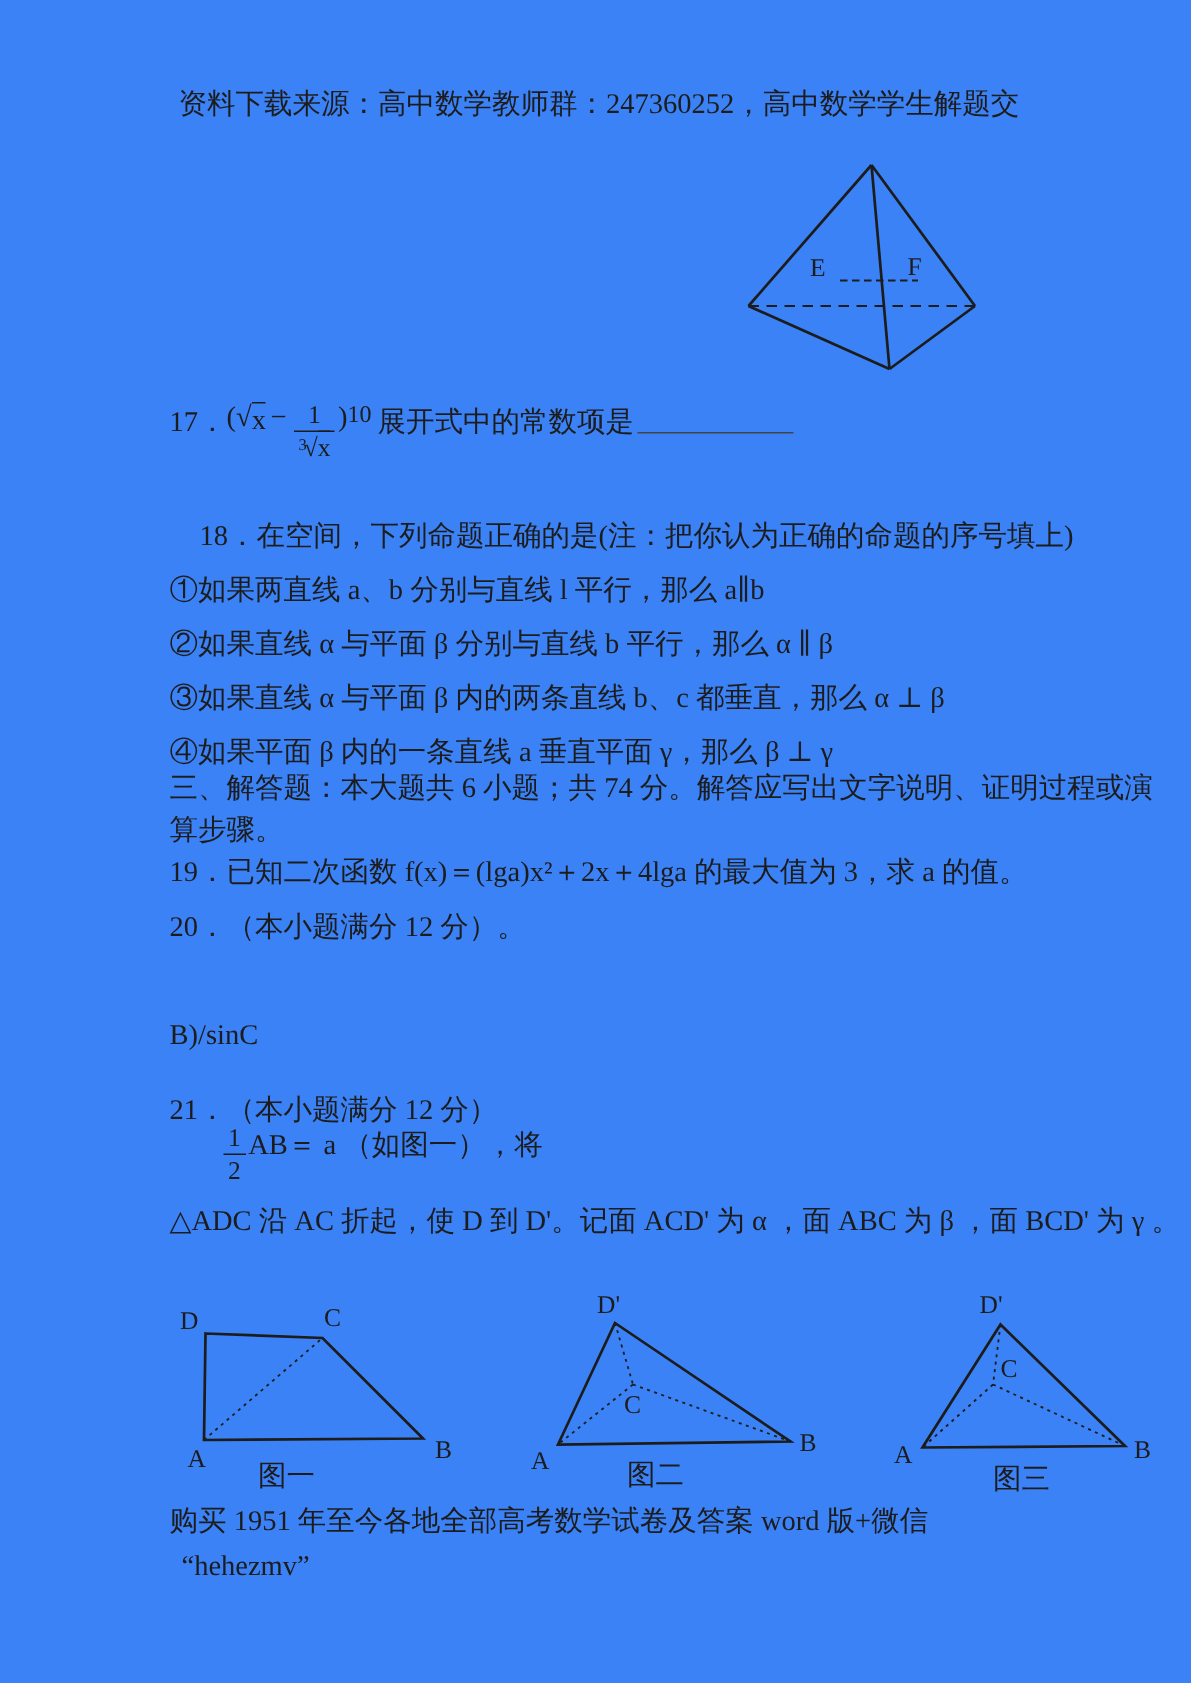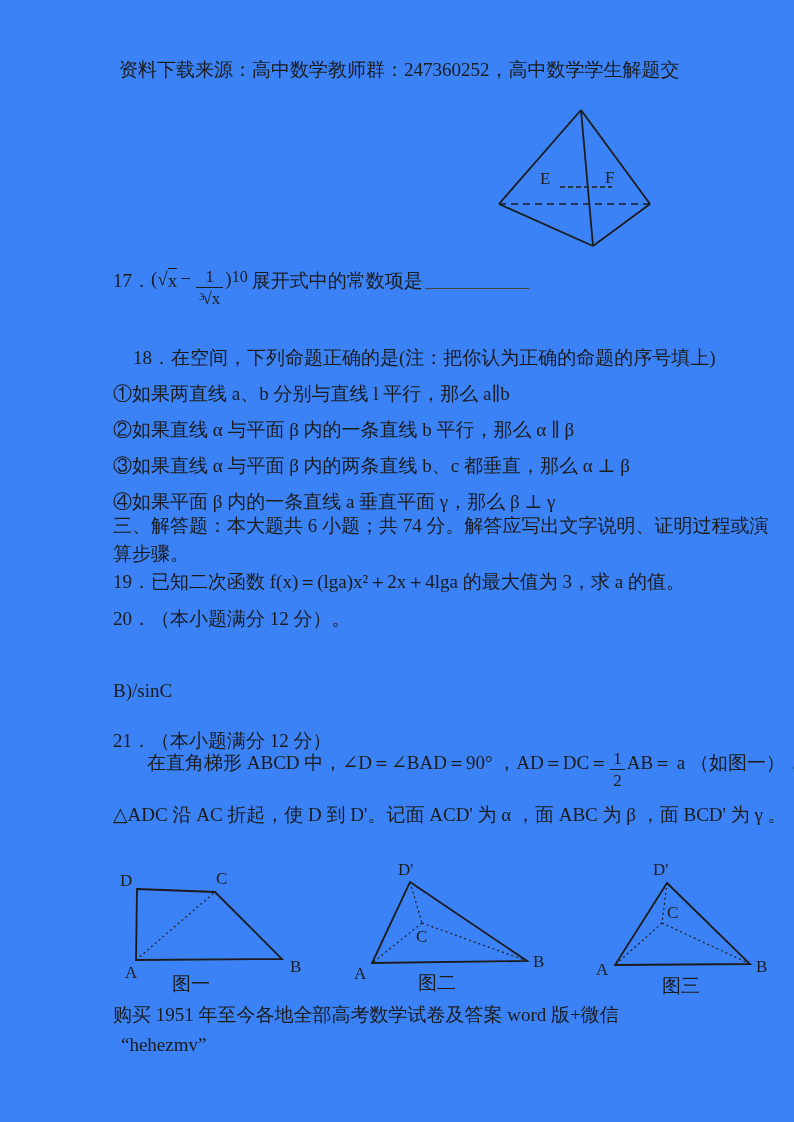--- a/index.html
+++ b/index.html
@@ -55,37 +55,36 @@
       <span class="den"><span class="rootidx">3</span><span>√</span><span class="ov">x</span></span>
     </span>
     <span>)</span>
     <sup class="small">10</sup>
     <span style="margin-left:4px;">展开式中的常数项是</span>
     <span class="blank"></span>
   </div>
 
   <div class="t" style="left:113px; top:345px;margin-left:20px;">18．在空间，下列命题正确的是(注：把你认为正确的命题的序号填上)</div>
   <div class="t" style="left:113px; top:381px;">①如果两直线 a、b 分别与直线 l 平行，那么 a∥b</div>
-  <div class="t" style="left:113px; top:417px;">②如果直线 α 与平面 β 内的一条直线 b 平行，那么 α ∥ β</div>
+  <div class="t" style="left:113px; top:417px;">②如果直线 α 与平面 β 分别与直线 b 平行，那么 α ∥ β</div>
   <div class="t" style="left:113px; top:453px;">③如果直线 α 与平面 β 内的两条直线 b、c 都垂直，那么 α ⊥ β</div>
   <div class="t" style="left:113px; top:489px;">④如果平面 β 内的一条直线 a 垂直平面 γ，那么 β ⊥ γ</div>
 
   <div class="t" style="left:113px; top:512px; line-height:28px;">
     <div>三、解答题：本大题共 6 小题；共 74 分。解答应写出文字说明、证明过程或演</div>
     <div>算步骤。</div>
   </div>
 
   <div class="t" style="left:113px; top:569px;">19．已知二次函数 f(x)＝(lga)x²＋2x＋4lga 的最大值为 3，求 a 的值。</div>
 
   <div class="t" style="left:113px; top:606px;">20．（本小题满分 12 分）。</div>
   <div class="t" style="left:113px; top:678px;">B)/sinC</div>
 
   <div class="t" style="left:113px; top:728px;">21．（本小题满分 12 分）</div>
   <div class="row" style="left:147px; top:750px; height:56px;">
-    <span>在直角梯形 ABCD 中，∠D＝∠BAD＝90° ，AD＝DC＝</span>
     <span class="frac">
       <span class="num">1</span>
       <span class="bar"></span>
       <span class="den">2</span>
     </span>
     <span>AB＝ a （如图一），将</span>
   </div>
   <div class="t" style="left:113px; top:802px;">△ADC 沿 AC 折起，使 D 到 D'。记面 ACD' 为 α ，面 ABC 为 β ，面 BCD' 为 γ 。</div>
 
   <svg style="position:absolute; left:110px; top:858px;" width="205" height="140" viewBox="0 0 205 140">

